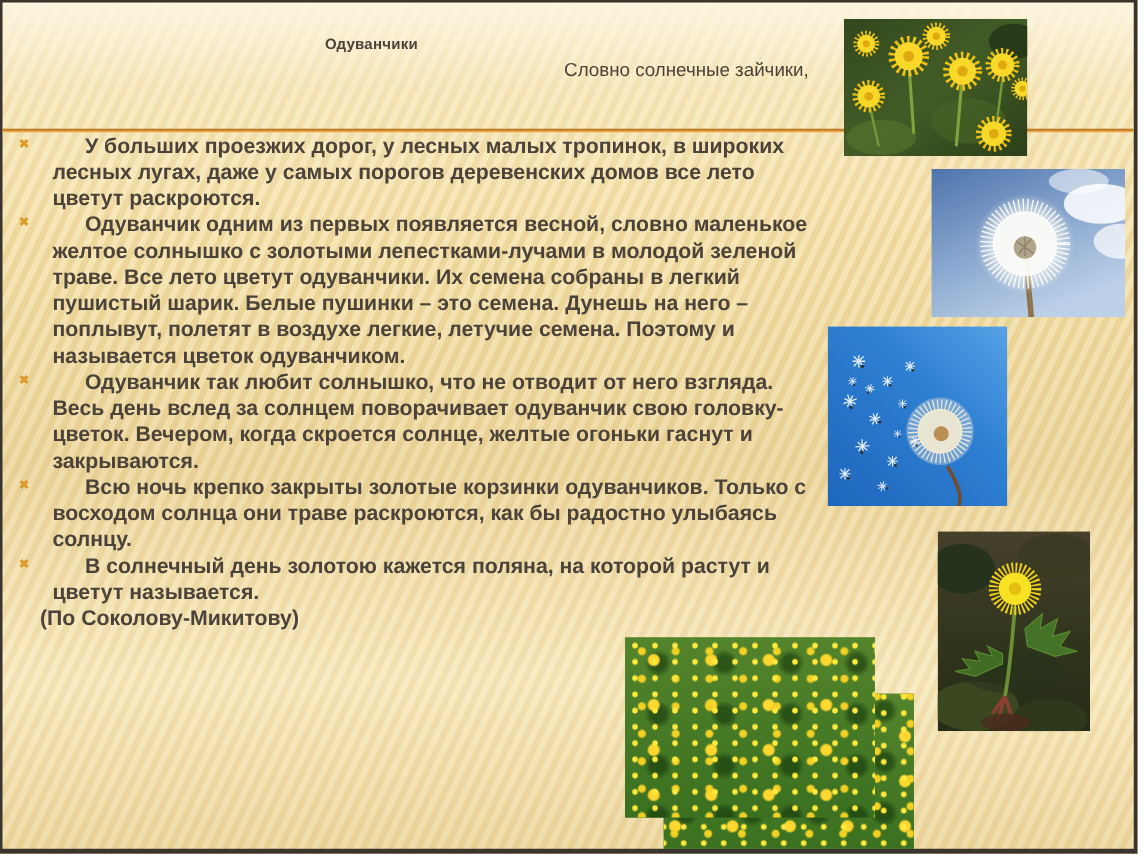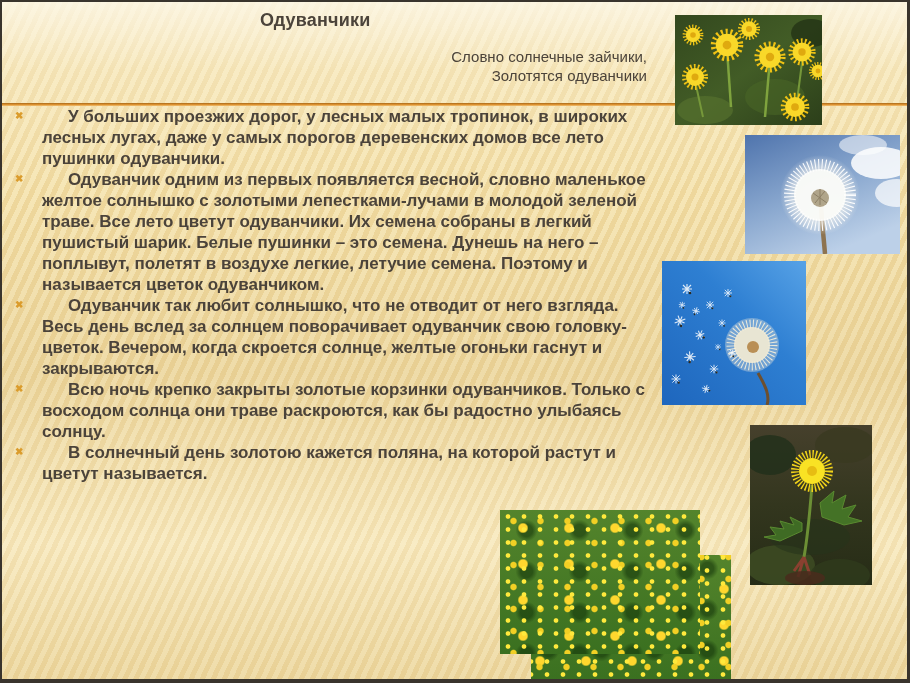--- a/index.html
+++ b/index.html
@@ -14,22 +14,22 @@
     font-family:"Liberation Sans", sans-serif;
     color:#4b433a;
     background:
       linear-gradient(180deg, rgba(253,248,233,.85) 0%, rgba(252,245,222,.35) 10%, rgba(255,255,255,0) 28%,
                       rgba(198,163,97,.16) 55%, rgba(255,250,234,.28) 80%, rgba(213,185,125,.22) 100%),
       repeating-linear-gradient(115deg, #f6e6b6 0 5px, #eed79c 5px 10px),
       #f2dfa8;
   }
   
   .title{
-    position:absolute;left:258px;top:8px;z-index:1;
-    font-size:18px;font-weight:700;letter-spacing:.2px;
+    position:absolute;left:258px;top:26px;z-index:1;
+    font-size:12px;font-weight:700;letter-spacing:.2px;
   }
   .subtitle{
     position:absolute;left:260px;top:45px;width:385px;z-index:1;
     text-align:right;font-size:15px;line-height:19px;font-weight:400;
   }
   .divider{
     position:absolute;left:0;top:101px;width:910px;height:3px;z-index:0;
     background:linear-gradient(180deg,#a96a1a 0%,#dd9231 55%,#f3c377 100%);
   }
   
@@ -69,44 +69,44 @@
 <body>
 
 <div class="slide">
 
   <div class="divider"></div>
 
   <div class="title">Одуванчики</div>
 
   <div class="subtitle">
     <div>Словно солнечные зайчики,</div>
-    <div>Золотятся одуванчики</div>
   </div>
 
   <div class="body">
     <p class="para">
       <span class="bullet">✖</span>
-      <span class="ptext">У больших проезжих дорог, у лесных малых тропинок, в широких лесных лугах, даже у самых порогов деревенских домов все лето пушинки одуванчики.</span>
+      <span class="ptext">У больших проезжих дорог, у лесных малых тропинок, в широких лесных лугах, даже у самых порогов деревенских домов все лето цветут раскроются.</span>
     </p>
     <p class="para">
       <span class="bullet">✖</span>
       <span class="ptext">Одуванчик одним из первых появляется весной, словно маленькое желтое солнышко с золотыми лепестками-лучами в молодой зеленой траве. Все лето цветут одуванчики. Их семена собраны в легкий пушистый шарик. Белые пушинки – это семена. Дунешь на него – поплывут, полетят в воздухе легкие, летучие семена. Поэтому и называется цветок одуванчиком.</span>
     </p>
     <p class="para">
       <span class="bullet">✖</span>
       <span class="ptext">Одуванчик так любит солнышко, что не отводит от него взгляда. Весь день вслед за солнцем поворачивает одуванчик свою головку-цветок. Вечером, когда скроется солнце, желтые огоньки гаснут и закрываются.</span>
     </p>
     <p class="para">
       <span class="bullet">✖</span>
       <span class="ptext">Всю ночь крепко закрыты золотые корзинки одуванчиков. Только с восходом солнца они траве раскроются, как бы радостно улыбаясь солнцу.</span>
     </p>
     <p class="para">
       <span class="bullet">✖</span>
       <span class="ptext">В солнечный день золотою кажется поляна, на которой растут и цветут называется.</span>
     </p>
+    <p class="attribution">(По Соколову-Микитову)</p>
   </div>
 
   <div class="photo photo-cluster">
     <svg viewBox="0 0 147 110" preserveAspectRatio="none">
       <defs>
         <linearGradient id="g1" x1="0" y1="0" x2="1" y2="1">
           <stop offset="0" stop-color="#33481e"></stop>
             <stop offset=".5" stop-color="#425c26"></stop>
             <stop offset="1" stop-color="#2c3f1a"></stop>
         </linearGradient>

